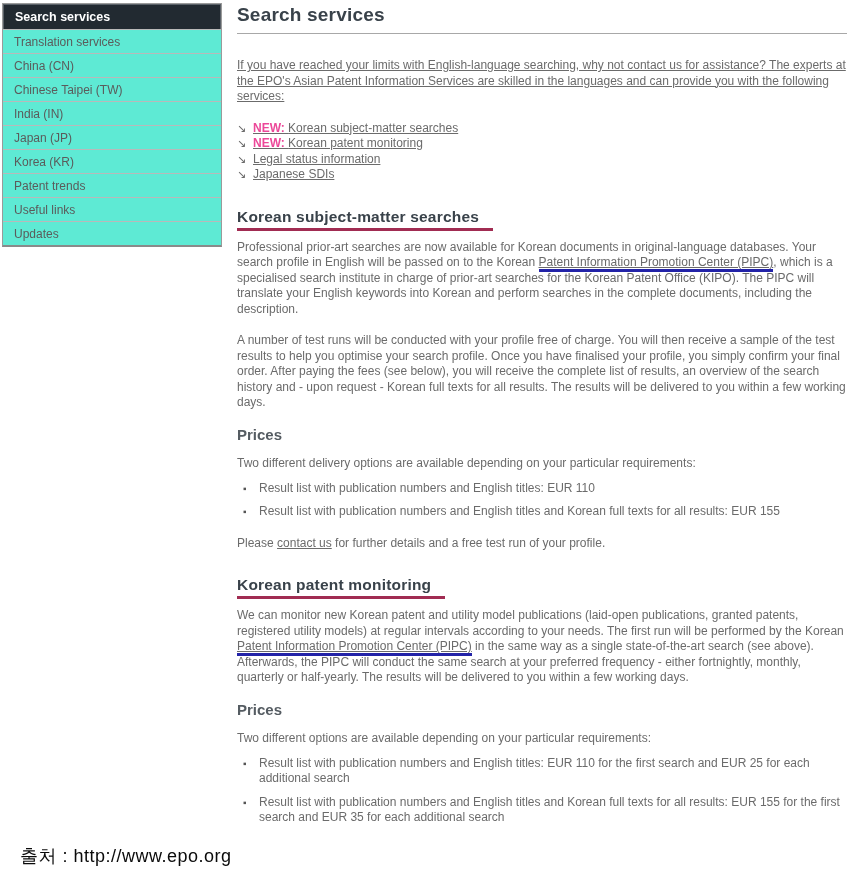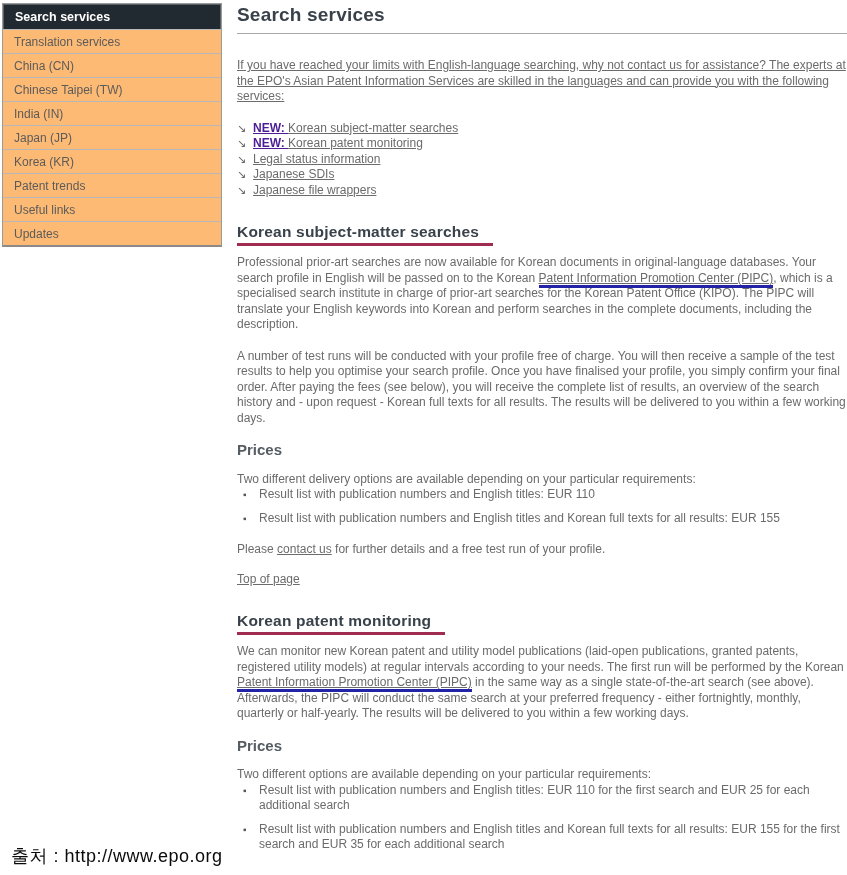--- a/index.html
+++ b/index.html
@@ -24,21 +24,21 @@
     background: #222a31;
     color: #ffffff;
     font-weight: bold;
     font-size: 12.5px;
     padding: 5px 9px 5px 11px;
     border: 1px solid #5a6168;
     border-bottom: none;
     cursor: pointer;
   }
   .sidebar-item {
-    background: #fdba74;
+    background: #5eead4;
     color: #5b5b5b;
     font-size: 12px;
     padding: 5px 9px 4px 11px;
     border-top: 1px solid #b9b9b9;
     cursor: pointer;
   }
   .sidebar-item:first-of-type { border-top: none; }
 
   
   .main {
@@ -76,21 +76,21 @@
     color: #6b6b6b;
     font-size: 11px;
     display: inline-block;
     width: 16px;
   }
   a.lnk {
     color: #6b6b6b;
     text-decoration: underline;
     cursor: pointer;
   }
-  .new-prefix { font-weight: bold; color: #4c1d95; text-decoration: underline; }
+  .new-prefix { font-weight: bold; color: #ec4899; }
 
   .section-heading-wrap { margin-top: 25px; }
   .section-heading {
     display: inline-block;
     font-size: 15.5px;
     line-height: 17px;
     font-weight: bold;
     color: #39424a;
     letter-spacing: 0.2px;
     border-bottom: 3px solid #a12c52;
@@ -110,41 +110,42 @@
   .prices-heading {
     margin-top: 16px;
     font-weight: bold;
     color: #555c62;
     font-size: 15px;
   }
   .prices-intro { margin-top: 14px; }
 
   .price-list {
     list-style: none;
+    margin-top: 9px;
   }
   .price-list li {
     position: relative;
     padding-left: 22px;
     margin-bottom: 8px;
   }
   .price-list li::before {
     content: "▪";
     position: absolute;
     left: 6px; top: 0;
     color: #555;
     font-size: 10px;
   }
 
   .contact-line { margin-top: 16px; }
   .top-of-page { margin-top: 14px; }
 
   
   .source-caption {
     position: absolute;
-    left: 11px; top: 844px;
+    left: 20px; top: 844px;
     font-size: 18px;
     color: #0a0a0a;
     letter-spacing: 0.5px;
     background: #ffffff;
     white-space: nowrap;
   }
 </style>
 </head>
 <body>
 
@@ -174,23 +175,20 @@
     </li>
     <li>
       <span class="arrow-icon">↘</span><a class="lnk"><span class="new-prefix">NEW: </span><span>Korean patent monitoring</span></a>
     </li>
     <li>
       <span class="arrow-icon">↘</span><a class="lnk"><span>Legal status information</span></a>
     </li>
     <li>
       <span class="arrow-icon">↘</span><a class="lnk"><span>Japanese SDIs</span></a>
     </li>
-    <li>
-      <span class="arrow-icon">↘</span><a class="lnk"><span>Japanese file wrappers</span></a>
-    </li>
   </ul>
 
   <section>
     <div class="section-heading-wrap">
       <h2 class="section-heading">Korean subject-matter searches</h2>
     </div>
 
     <p class="para"><span>Professional prior-art searches are now available for Korean documents in original-language databases. Your search profile in English will be passed on to the Korean </span><a class="annotated-link">Patent Information Promotion Center (PIPC)</a><span>, which is a specialised search institute in charge of prior-art searches for the Korean Patent Office (KIPO). The PIPC will translate your English keywords into Korean and perform searches in the complete documents, including the description.</span></p>
 
     <p class="para">A number of test runs will be conducted with your profile free of charge. You will then receive a sample of the test results to help you optimise your search profile. Once you have finalised your profile, you simply confirm your final order. After paying the fees (see below), you will receive the complete list of results, an overview of the search history and - upon request - Korean full texts for all results. The results will be delivered to you within a few working days.</p>
@@ -198,21 +196,20 @@
     <p class="prices-heading">Prices</p>
     <p class="prices-intro">Two different delivery options are available depending on your particular requirements:</p>
 
     <ul class="price-list">
       <li>Result list with publication numbers and English titles: EUR 110</li>
       <li>Result list with publication numbers and English titles and Korean full texts for all results: EUR 155</li>
     </ul>
 
     <p class="contact-line"><span>Please </span><a class="lnk">contact us</a><span> for further details and a free test run of your profile.</span></p>
 
-    <p class="top-of-page"><a class="lnk">Top of page</a></p>
   </section>
 
   <section>
     <div class="section-heading-wrap">
       <h2 class="section-heading">Korean patent monitoring</h2>
     </div>
 
     <p class="para"><span>We can monitor new Korean patent and utility model publications (laid-open publications, granted patents, registered utility models) at regular intervals according to your needs. The first run will be performed by the Korean </span><a class="annotated-link">Patent Information Promotion Center (PIPC)</a><span> in the same way as a single state-of-the-art search (see above). Afterwards, the PIPC will conduct the same search at your preferred frequency - either fortnightly, monthly, quarterly or half-yearly. The results will be delivered to you within a few working days.</span></p>
 
     <p class="prices-heading">Prices</p>

